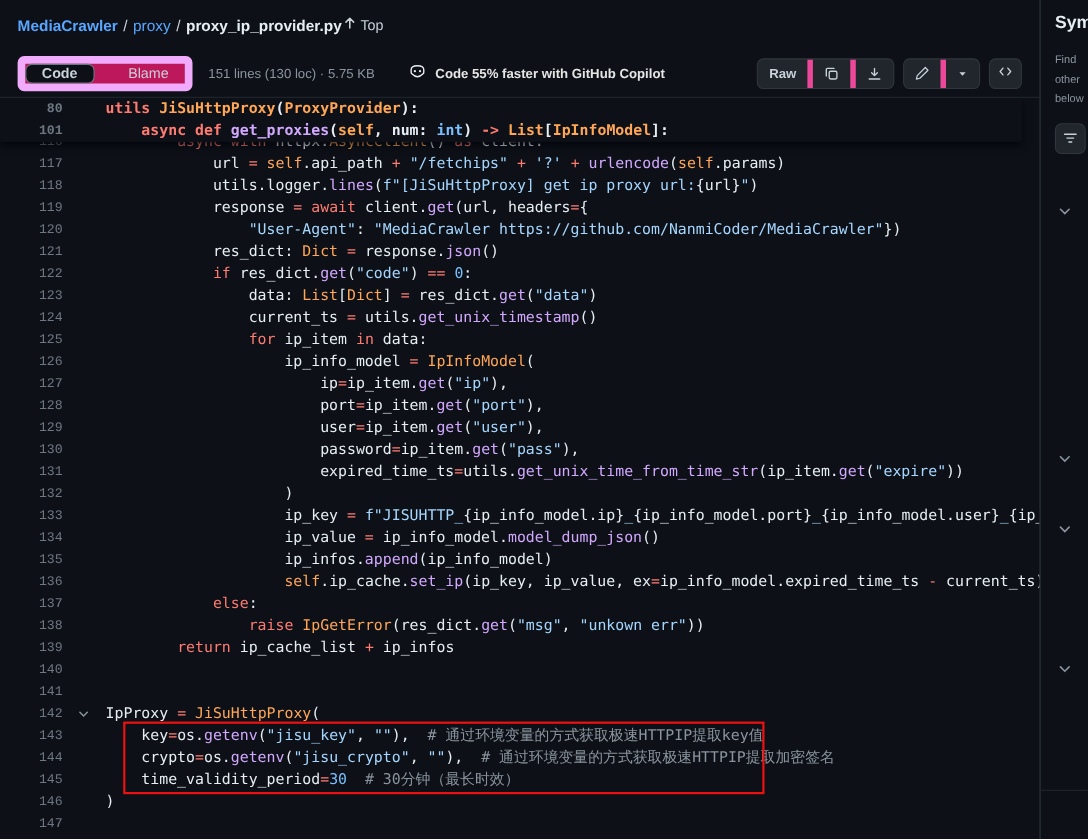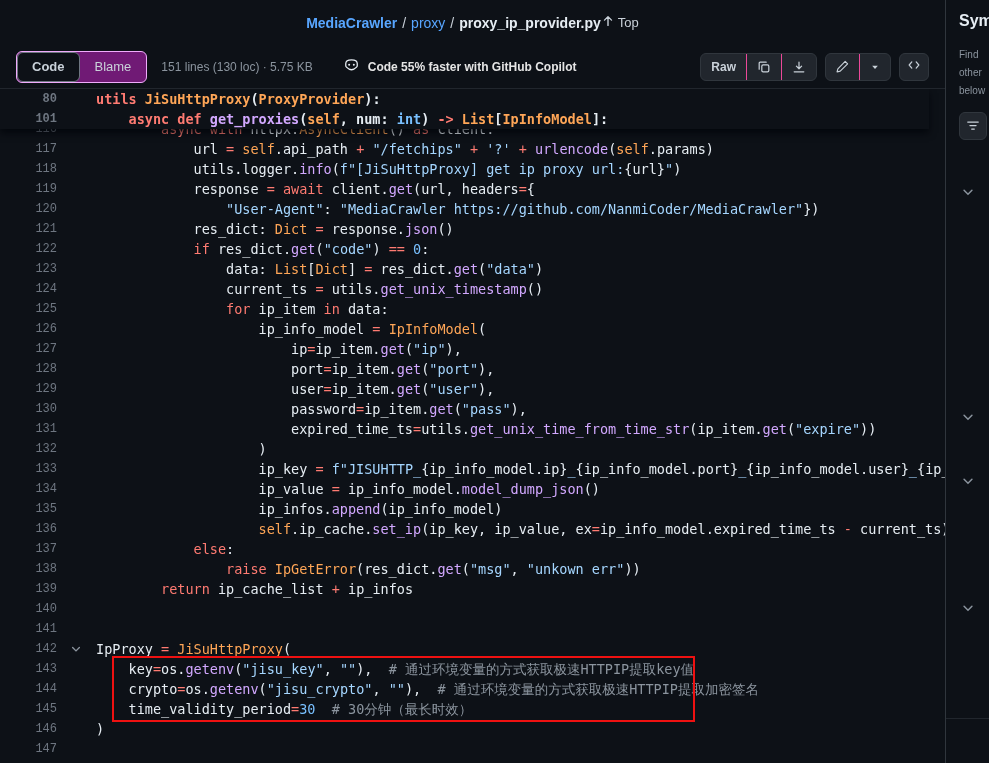--- a/index.html
+++ b/index.html
@@ -5,40 +5,40 @@
   * { margin:0; padding:0; box-sizing:border-box; }
   html,body { width:989px; height:763px; overflow:hidden; }
   body {
     background:#0d1117; color:#e6edf3;
     font-family:"Liberation Sans", sans-serif;
   }
   .app { display:flex; width:989px; height:763px; }
   .main { flex:1; min-width:0; display:flex; flex-direction:column; }
 
   
-  .hdr { height:45px; flex:none; display:flex; align-items:center; justify-content:center; padding:0 16px; }
+  .hdr { height:45px; flex:none; display:flex; align-items:center; justify-content:flex-start; padding:0 16px; }
   .crumb { font-size:14px; white-space:nowrap; }
   .crumb a { color:#58a6ff; text-decoration:none; font-weight:600; }
   .crumb a.plain { font-weight:400; }
   .crumb .sep { color:#c9d1d9; margin:0 5px; font-weight:400; }
   .crumb .file { color:#e6edf3; font-weight:700; }
   .topbtn { background:none; border:none; color:#c9d1d9; font-size:13px; font-family:inherit;
             display:flex; align-items:center; gap:3px; cursor:pointer; }
 
   
   .toolbar { height:43px; flex:none; display:flex; align-items:center; padding:0 16px; }
-  .seg { display:flex; background:#701a75; border:1px solid #f0abfc; border-radius:6px; height:32px; align-items:stretch; }
+  .seg { display:flex; background:#be185d; border:7px solid #f0abfc; border-radius:6px; height:32px; align-items:stretch;gap:16px; }
   .seg .tab { font-family:inherit; background:transparent; color:#c9d1d9; border:1px solid transparent;
               border-radius:6px; padding:0 14px; font-size:13px; display:flex; align-items:center; cursor:pointer; }
   .seg .tab.active { background:#0d1117; border-color:#6e7681; font-weight:600; }
   .meta { color:#8b949e; font-size:12px; margin-left:14px; white-space:nowrap; }
   .copilot { display:flex; align-items:center; gap:8px; margin-left:30px; font-size:12px; font-weight:600; color:#e5e5e5; white-space:nowrap; }
   .actions { margin-left:auto; display:flex; align-items:center; gap:8px; }
   .btngroup { display:flex; border:1px solid #30363d; border-radius:6px; overflow:hidden; height:28px; background:#21262d; }
-  .btngroup .btn { font-family:inherit; background:transparent; border:none; border-right:1px solid #ec4899;
+  .btngroup .btn { font-family:inherit; background:transparent; border:none; border-right:5px solid #ec4899;
                    color:#c9d1d9; font-size:12px; font-weight:600; padding:0 10px; display:flex; align-items:center; cursor:pointer; }
   .btngroup .btn:last-child { border-right:none; }
   .iconbtn { height:28px; width:30px; background:#21262d; border:1px solid #30363d; border-radius:6px;
              display:flex; align-items:center; justify-content:center; cursor:pointer; }
 
   
   .codewrap { position:relative; flex:1; overflow:hidden; border-top:1px solid #21262d; }
   .lines { position:relative; padding-top:30px; z-index:1; }
   .crow { display:flex; height:20px; line-height:20px; white-space:pre;
           font-family:"Liberation Mono","DejaVu Sans Mono",monospace; font-size:13.5px; }
@@ -124,21 +124,21 @@
                 <path d="M5.5 4.5L2.5 8l3 3.5M10.5 4.5l3 3.5-3 3.5"></path>
               </svg></span>
           </button>
       </div>
     </div>
 
     <div class="codewrap">
       <div class="lines" id="lines">
           <div class="crow"><span class="ln">116</span><span class="caret"></span><code class="src"><span class="d">        </span><span class="k">async with </span><span class="d">httpx.</span><span class="cl">AsyncClient</span><span class="d">() </span><span class="k">as</span><span class="d"> client:</span></code></div>
           <div class="crow"><span class="ln">117</span><span class="caret"></span><code class="src"><span class="d">            url </span><span class="k">=</span><span class="d"> </span><span class="cl">self</span><span class="d">.api_path </span><span class="k">+</span><span class="d"> </span><span class="s">"/fetchips"</span><span class="d"> </span><span class="k">+</span><span class="d"> </span><span class="s">'?'</span><span class="d"> </span><span class="k">+</span><span class="d"> </span><span class="fn">urlencode</span><span class="d">(</span><span class="cl">self</span><span class="d">.params)</span></code></div>
-          <div class="crow"><span class="ln">118</span><span class="caret"></span><code class="src"><span class="d">            utils.logger.</span><span class="fn">info</span><span class="d">(</span><span class="s">f"[JiSuHttpProxy] get ip proxy url:</span><span class="d">{url}</span><span class="s">"</span><span class="d">)</span></code></div>
+          <div class="crow"><span class="ln">118</span><span class="caret"></span><code class="src"><span class="d">            utils.logger.</span><span class="fn">lines</span><span class="d">(</span><span class="s">f"[JiSuHttpProxy] get ip proxy url:</span><span class="d">{url}</span><span class="s">"</span><span class="d">)</span></code></div>
           <div class="crow"><span class="ln">119</span><span class="caret"></span><code class="src"><span class="d">            response </span><span class="k">=</span><span class="d"> </span><span class="k">await</span><span class="d"> client.</span><span class="fn">get</span><span class="d">(url, headers</span><span class="k">=</span><span class="d">{</span></code></div>
           <div class="crow"><span class="ln">120</span><span class="caret"></span><code class="src"><span class="d">                </span><span class="s">"User-Agent"</span><span class="d">: </span><span class="s">"MediaCrawler https://github.com/NanmiCoder/MediaCrawler"</span><span class="d">})</span></code></div>
           <div class="crow"><span class="ln">121</span><span class="caret"></span><code class="src"><span class="d">            res_dict: </span><span class="cl">Dict</span><span class="d"> </span><span class="k">=</span><span class="d"> response.</span><span class="fn">json</span><span class="d">()</span></code></div>
           <div class="crow"><span class="ln">122</span><span class="caret"></span><code class="src"><span class="d">            </span><span class="k">if</span><span class="d"> res_dict.</span><span class="fn">get</span><span class="d">(</span><span class="s">"code"</span><span class="d">) </span><span class="k">==</span><span class="d"> </span><span class="c">0</span><span class="d">:</span></code></div>
           <div class="crow"><span class="ln">123</span><span class="caret"></span><code class="src"><span class="d">                data: </span><span class="cl">List</span><span class="d">[</span><span class="cl">Dict</span><span class="d">] </span><span class="k">=</span><span class="d"> res_dict.</span><span class="fn">get</span><span class="d">(</span><span class="s">"data"</span><span class="d">)</span></code></div>
           <div class="crow"><span class="ln">124</span><span class="caret"></span><code class="src"><span class="d">                current_ts </span><span class="k">=</span><span class="d"> utils.</span><span class="fn">get_unix_timestamp</span><span class="d">()</span></code></div>
           <div class="crow"><span class="ln">125</span><span class="caret"></span><code class="src"><span class="d">                </span><span class="k">for</span><span class="d"> ip_item </span><span class="k">in</span><span class="d"> data:</span></code></div>
           <div class="crow"><span class="ln">126</span><span class="caret"></span><code class="src"><span class="d">                    ip_info_model </span><span class="k">=</span><span class="d"> </span><span class="cl">IpInfoModel</span><span class="d">(</span></code></div>
           <div class="crow"><span class="ln">127</span><span class="caret"></span><code class="src"><span class="d">                        ip</span><span class="k">=</span><span class="d">ip_item.</span><span class="fn">get</span><span class="d">(</span><span class="s">"ip"</span><span class="d">),</span></code></div>
           <div class="crow"><span class="ln">128</span><span class="caret"></span><code class="src"><span class="d">                        port</span><span class="k">=</span><span class="d">ip_item.</span><span class="fn">get</span><span class="d">(</span><span class="s">"port"</span><span class="d">),</span></code></div>

